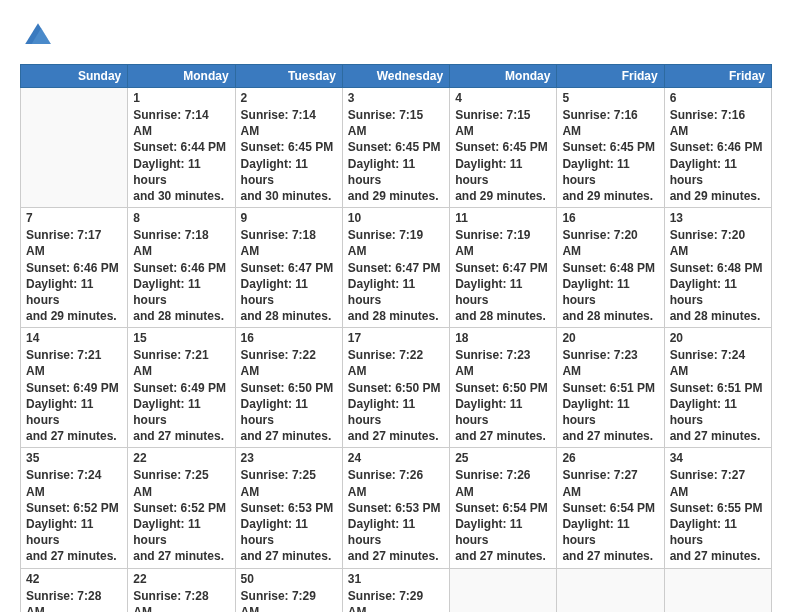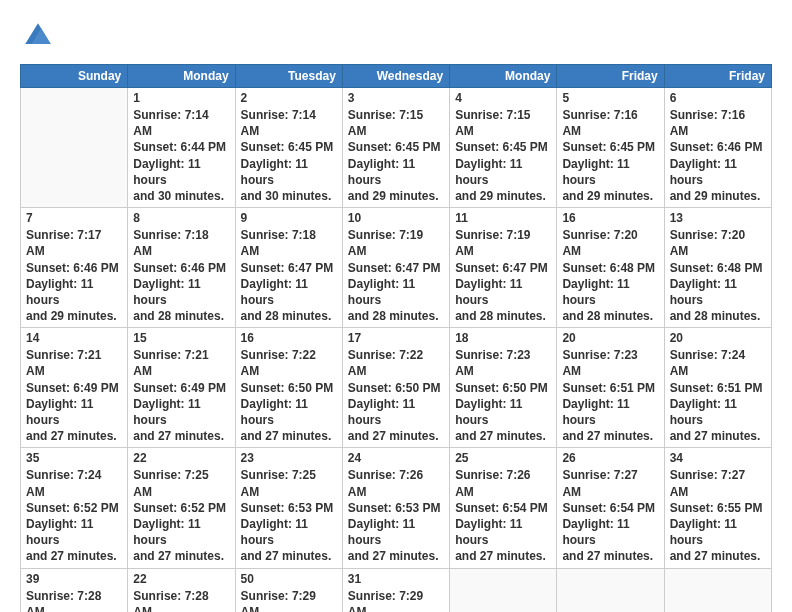--- a/index.html
+++ b/index.html
@@ -318,21 +318,21 @@
           <td>
             <div class="day-number">34</div>
             <div class="day-info" style="white-space: pre-line;">Sunrise: 7:27 AM
 Sunset: 6:55 PM
 Daylight: 11 hours
 and 27 minutes.</div>
           </td>
         </tr>
         <tr>
           <td>
-            <div class="day-number">39</div>
+            <div class="day-number">42</div>
             <div class="day-info" style="white-space: pre-line;">Sunrise: 7:28 AM
 Sunset: 6:55 PM
 Daylight: 11 hours
 and 27 minutes.</div>
           </td>
           <td>
             <div class="day-number">22</div>
             <div class="day-info" style="white-space: pre-line;">Sunrise: 7:28 AM
 Sunset: 6:56 PM
 Daylight: 11 hours

